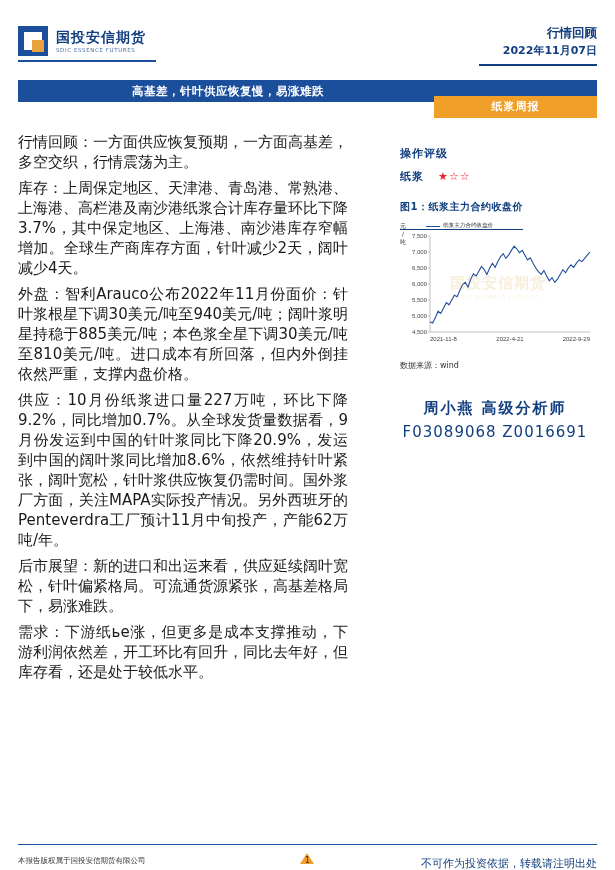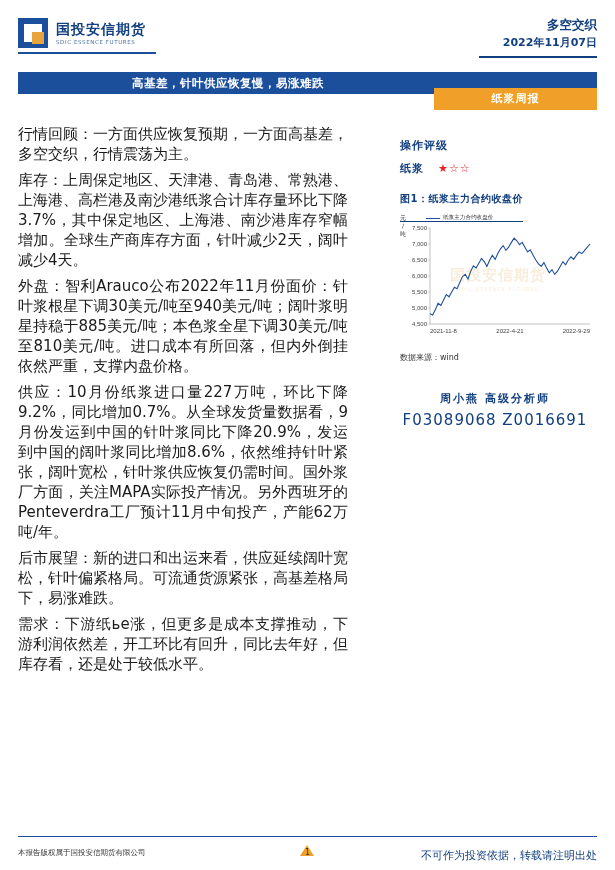--- a/index.html
+++ b/index.html
@@ -3,21 +3,21 @@
 <meta charset="utf-8">
 <style>
   html,body{margin:0;padding:0;}
   body{
     width:615px;height:870px;
     background:#ffffff;
     font-family:"DejaVu Sans","Liberation Sans",sans-serif;
     position:relative;
     overflow:hidden;
   }
-  .page{position:absolute;left:0;top:0;width:615px;height:858px;}
+  .page{position:absolute;left:0;top:8px;width:615px;height:858px;}
 
   
   .header{position:absolute;left:0;top:0;width:615px;height:62px;}
   .logo-wrap{position:absolute;left:18px;top:18px;display:flex;align-items:center;}
   .logo-mark{width:30px;height:30px;background:#1b4f9c;position:relative;}
   .logo-mark:after{content:"";position:absolute;left:6px;top:6px;width:18px;height:18px;background:#ffffff;}
   .logo-mark:before{content:"";position:absolute;left:14px;top:14px;width:12px;height:12px;background:#e8a33d;z-index:2;}
   .logo-text{margin-left:8px;}
   .logo-cn{font-size:14px;font-weight:bold;color:#123f7f;letter-spacing:1px;line-height:15px;}
   .logo-en{font-size:5.5px;color:#4a6fa5;letter-spacing:.6px;margin-top:2px;}
@@ -55,21 +55,21 @@
   .chart-legend{position:absolute;left:26px;top:0;font-size:5.6px;color:#333;display:flex;align-items:center;}
   .leg-line{display:inline-block;width:14px;height:0;border-top:1.2px solid #1f4e9c;margin-right:3px;}
   .yaxis-unit{position:absolute;left:0;top:0;font-size:6px;color:#333;line-height:8px;text-align:center;}
 
   .wm{position:absolute;left:8px;top:52px;width:180px;text-align:center;opacity:.18;pointer-events:none;}
   .wm-cn{font-size:15px;font-weight:bold;color:#d8a23a;letter-spacing:1px;}
   .wm-en{font-size:5px;color:#d8a23a;letter-spacing:1px;margin-top:1px;}
 
   .src{margin-top:6px;font-size:8px;color:#333;}
 
-  .analyst{margin-top:28px;font-size:11px;font-weight:bold;color:#123f7f;letter-spacing:2px;text-align:center;width:190px;}
+  .analyst{margin-top:28px;font-size:15px;font-weight:bold;color:#123f7f;letter-spacing:2px;text-align:center;width:190px;}
   .analyst-id{margin-top:5px;font-size:15px;color:#123f7f;letter-spacing:1px;text-align:center;width:190px;}
 
   
   .foot-rule{position:absolute;left:18px;top:836px;width:579px;height:1px;background:#1b4f9c;}
   .foot-left{position:absolute;left:18px;top:848px;font-size:7.5px;color:#333;}
   .foot-center{position:absolute;left:0;top:848px;width:615px;text-align:center;font-size:8px;color:#333;}
   .foot-right{position:absolute;right:18px;top:848px;font-size:11px;color:#123f7f;}
   .foot-tri{position:absolute;left:300px;top:845px;width:0;height:0;border-left:7px solid transparent;border-right:7px solid transparent;border-bottom:11px solid #f0a028;}
 </style>
 </head>
@@ -81,21 +81,21 @@
     <div class="logo-wrap">
       <div class="logo-mark"></div>
       <div class="logo-text">
         <div class="logo-cn">国投安信期货</div>
         <div class="logo-en">SDIC ESSENCE FUTURES</div>
       </div>
     </div>
     <div class="logo-rule"></div>
 
     <div class="hdr-right">
-      <div class="hdr-title">多空交织</div>
+      <div class="hdr-title">行情回顾</div>
       <div class="hdr-date">2022年11月07日</div>
     </div>
     <div class="hdr-rule"></div>
   </div>
 
   <div class="band">
     <div class="band-title">高基差，针叶供应恢复慢，易涨难跌</div>
   </div>
   <div class="band2">
     <span>纸浆周报</span>

